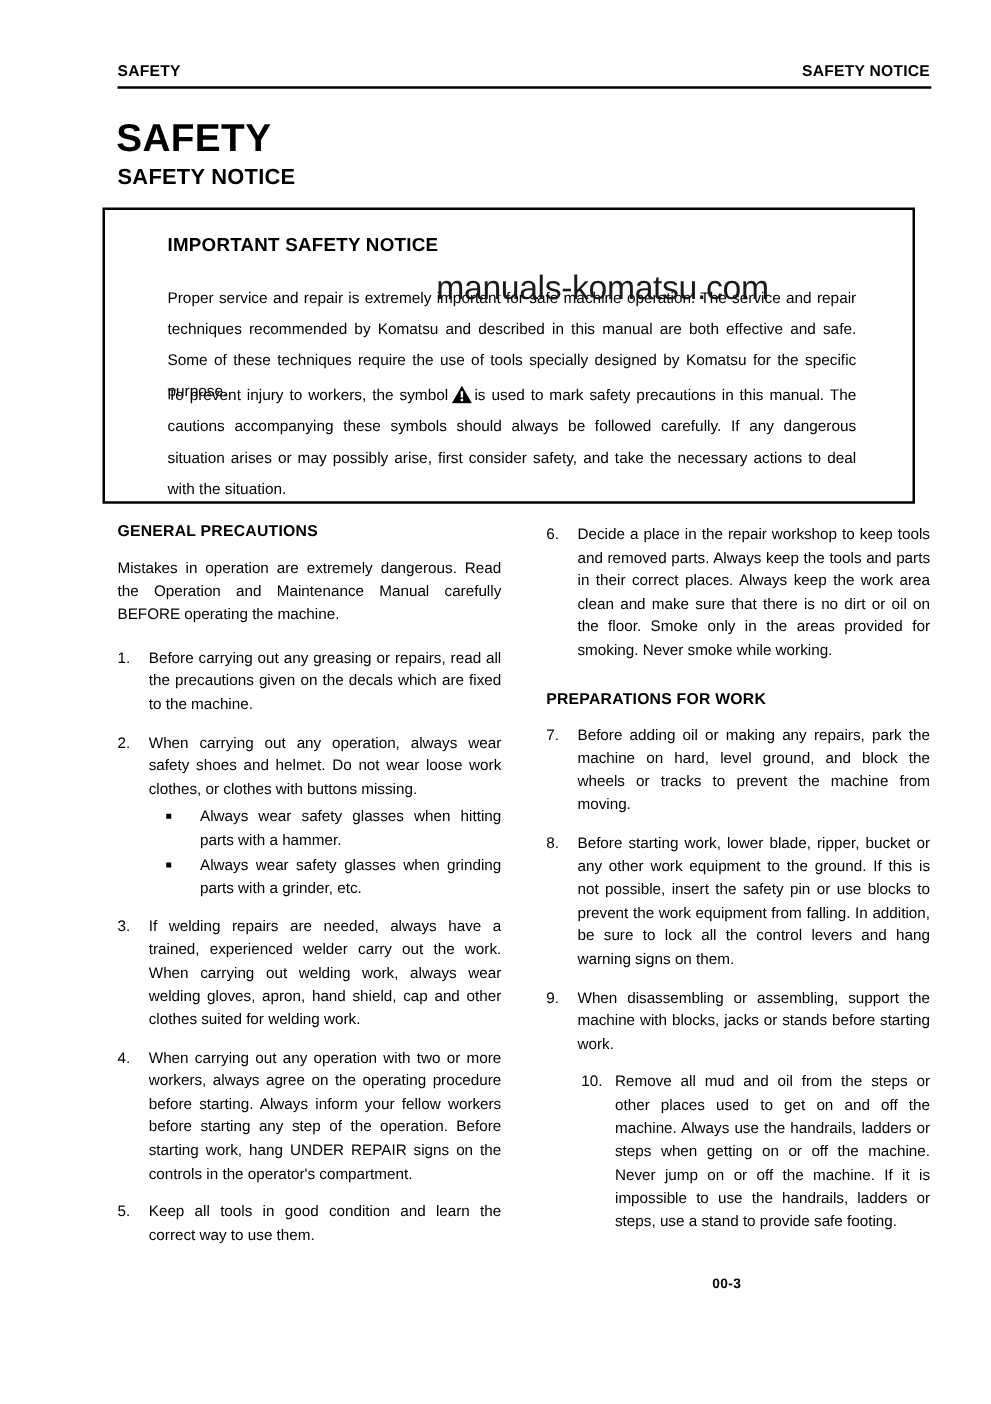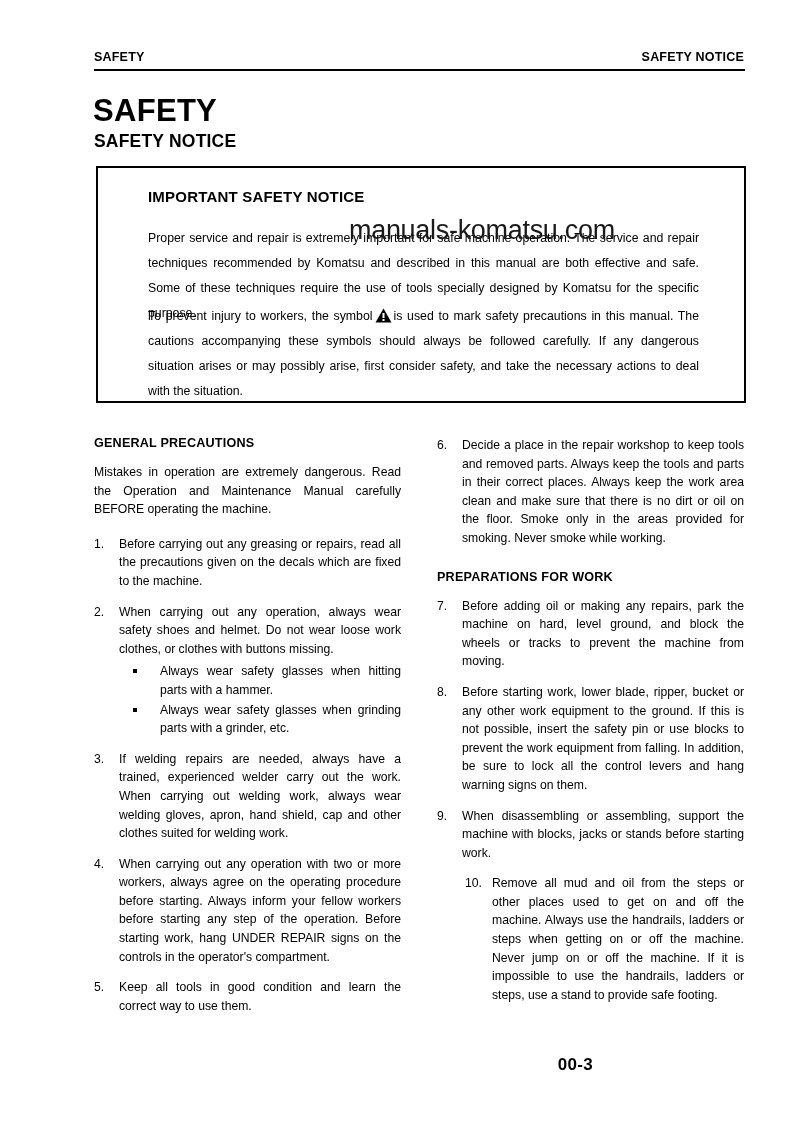--- a/index.html
+++ b/index.html
@@ -64,21 +64,21 @@
     top: 133px;
     font-size: 17.5px;
     font-weight: bold;
     letter-spacing: 0.2px;
     line-height: 1;
   }
 
   
   .notice-box {
     position: absolute;
-    left: 96px;
+    left: 82px;
     top: 166px;
     width: 650px;
     height: 237px;
     border: 2.5px solid #000;
     box-sizing: border-box;
   }
   .notice-title {
     position: absolute;
     left: 50px;
     top: 20px;
@@ -117,21 +117,21 @@
     color: #1a1a1a;
     letter-spacing: -0.3px;
     white-space: nowrap;
     z-index: 5;
     pointer-events: none;
   }
 
   
   .col {
     position: absolute;
-    top: 436px;
+    top: 418px;
     width: 307px;
     font-size: 12.2px;
   }
   .col-left  { left: 94px; }
   .col-right { left: 437px; }
 
   .sec-head {
     font-size: 12.6px;
     font-weight: bold;
     letter-spacing: 0.2px;
@@ -186,22 +186,22 @@
     top: 7px;
     width: 4px;
     height: 4px;
     background: #000;
   }
 
   
   .page-number {
     position: absolute;
     right: 48px;
-    top: 1055px;
-    font-size: 17px;
+    top: 1021px;
+    font-size: 11px;
     font-weight: bold;
     letter-spacing: 0.3px;
   }
 </style>
 </head>
 <body>
 
 <div class="page">
 
   <div class="running-header">

